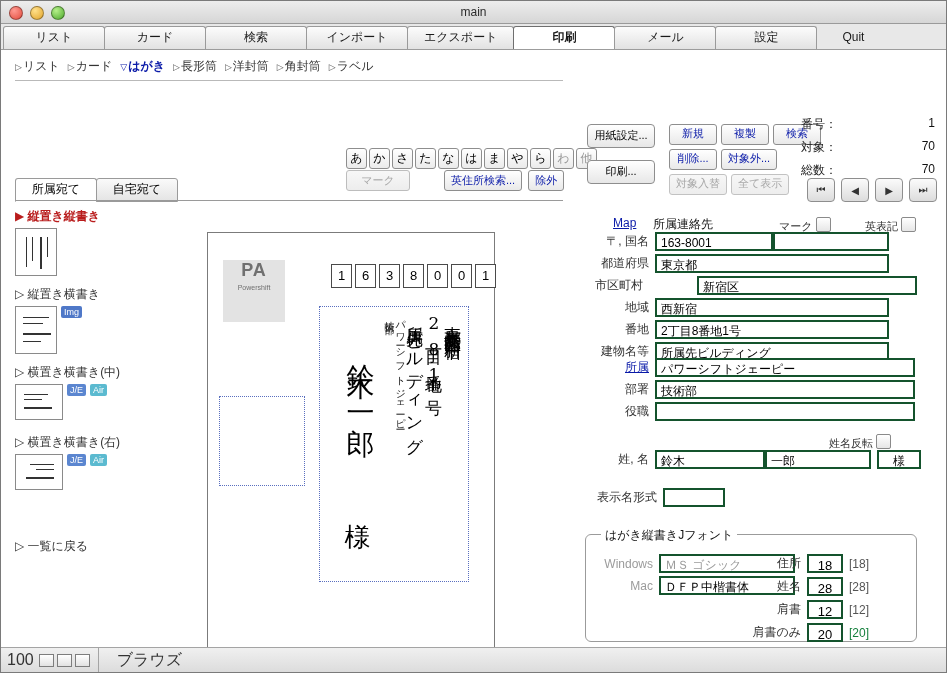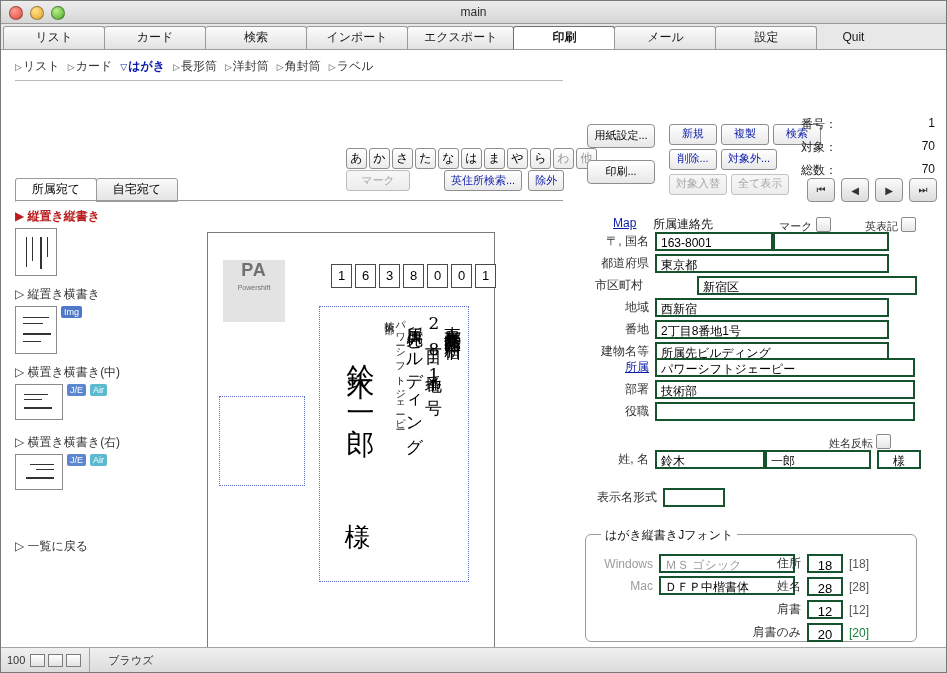--- a/index.html
+++ b/index.html
@@ -161,21 +161,21 @@
   .font-box{
     position:absolute;left:584px;top:484px;width:330px;height:106px;
     border:1px solid #9b9b9b;border-radius:6px;background:#fff;
   }
   .font-title{position:absolute;left:600px;top:477px;background:#fff;padding:0 4px;font-size:12px;color:#111;}
   .gray-txt{color:#9b9b9b;}
   
   .statusbar{
     position:absolute;left:0;bottom:0;width:945px;height:24px;
     background:linear-gradient(#f0f0f0,#dcdcdc);border-top:1px solid #a4a4a4;
-    display:flex;align-items:center;font-size:11px;color:#333;
+    display:flex;align-items:center;font-size:16px;color:#333;
   }
   .zoomtxt{margin-left:6px;}
   .zoom-ctl{display:flex;align-items:center;gap:3px;margin-left:5px;}
   .zicon{width:13px;height:11px;border:1px solid #7d7d7d;background:linear-gradient(#fff,#e2e2e2);}
   .status-div{width:1px;height:24px;background:#a4a4a4;margin:0 8px;}
   .browse{margin-left:10px;}
 </style>
 </head>
 <body>
 

